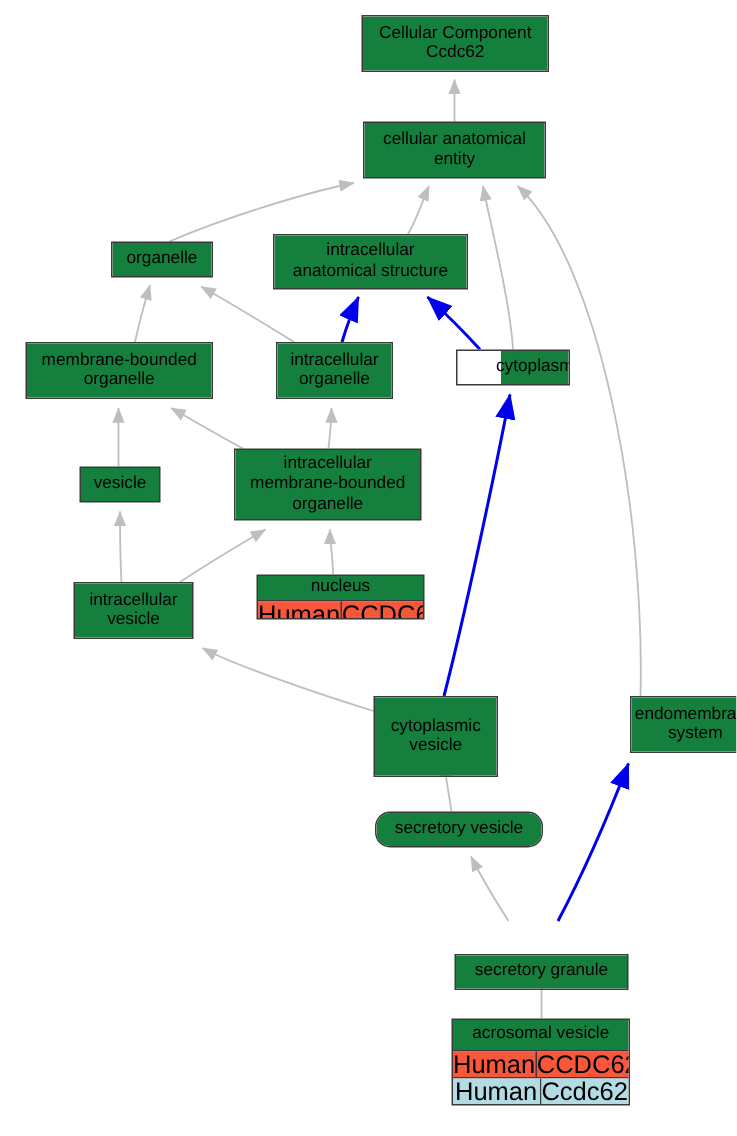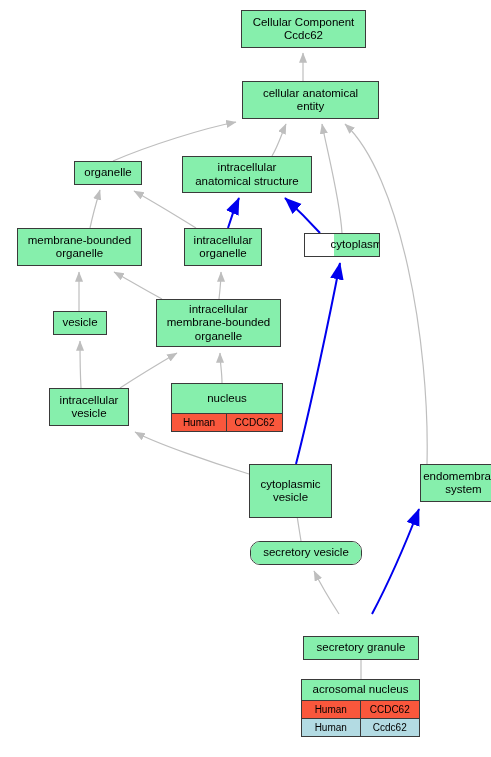--- a/index.html
+++ b/index.html
@@ -35,34 +35,34 @@
     flex: 1 1 auto;
     display: flex;
     align-items: center;
     justify-content: center;
     text-align: center;
     font-size: 11.5px;
     line-height: 13.5px;
     color: #000000;
     padding: 1px 3px;
     white-space: pre-line;
-    background: #86efac;
+    background: #15803d;
   }
   .anno-row {
     display: flex;
     flex: 0 0 auto;
     border-top: 1px solid #3a3a3a;
     height: 17px;
   }
   .anno-cell {
     flex: 1 1 50%;
     display: flex;
     align-items: center;
     justify-content: center;
-    font-size: 10px;
+    font-size: 17px;
     line-height: 13px;
     color: #000000;
     box-sizing: border-box;
   }
   .anno-cell.left {
     border-right: 1px solid #3a3a3a;
   }
   .anno-human { background: #f9573c; }
   .anno-mouse { background: #b3dbe3; }
 </style>
@@ -101,21 +101,21 @@
         <path d="M 339,614 C 330,600 320,583 314,571" fill="none" stroke="#bebebe" stroke-width="1.2" marker-end="url(#arrow-gray)"></path>
         <path d="M 372,614 C 390,580 407,540 419,509" fill="none" stroke="#0000ee" stroke-width="2" marker-end="url(#arrow-blue)"></path>
         <path d="M 361,679 C 361,665 361,654 361,644" fill="none" stroke="#bebebe" stroke-width="1.2" marker-end="url(#arrow-gray)"></path>
       </g>
   </svg>
   <div id="nodes-group">
       <div class="node" style="left: 241px; top: 10px; width: 125px; height: 38px;">
         <div class="node-title">Cellular Component
 Ccdc62</div>
       </div>
-      <div class="node" style="left: 242px; top: 81px; width: 137px; height: 38px;">
+      <div class="node" style="left: 242px; top: 81px; width: 122px; height: 38px;">
         <div class="node-title">cellular anatomical
 entity</div>
       </div>
       <div class="node" style="left: 74px; top: 161px; width: 68px; height: 24px;">
         <div class="node-title">organelle</div>
       </div>
       <div class="node" style="left: 182px; top: 156px; width: 130px; height: 37px;">
         <div class="node-title">intracellular
 anatomical structure</div>
       </div>
@@ -131,21 +131,21 @@
 organelle</div>
       </div>
       <div class="node" style="left: 53px; top: 311px; width: 54px; height: 24px;">
         <div class="node-title">vesicle</div>
       </div>
       <div class="node" style="left: 156px; top: 299px; width: 125px; height: 48px;">
         <div class="node-title">intracellular
 membrane-bounded
 organelle</div>
       </div>
-      <div class="node" style="left: 171px; top: 383px; width: 112px; height: 49px;">
+      <div class="node" style="left: 171px; top: 383px; width: 112px; height: 30px;">
         <div class="node-title">nucleus</div>
         <div class="anno-row">
           <div class="anno-cell left anno-human">Human</div>
           <div class="anno-cell anno-human">CCDC62</div>
         </div>
       </div>
       <div class="node" style="left: 49px; top: 388px; width: 80px; height: 38px;">
         <div class="node-title">intracellular
 vesicle</div>
       </div>
@@ -157,21 +157,21 @@
         <div class="node-title">endomembrane
 system</div>
       </div>
       <div class="node" style="left: 250px; top: 541px; width: 112px; height: 24px; border-radius: 10px;">
         <div class="node-title">secretory vesicle</div>
       </div>
       <div class="node" style="left: 303px; top: 636px; width: 116px; height: 24px;">
         <div class="node-title">secretory granule</div>
       </div>
       <div class="node" style="left: 301px; top: 679px; width: 119px; height: 58px;">
-        <div class="node-title">acrosomal nucleus</div>
+        <div class="node-title">acrosomal vesicle</div>
         <div class="anno-row">
           <div class="anno-cell left anno-human">Human</div>
           <div class="anno-cell anno-human">CCDC62</div>
         </div>
         <div class="anno-row">
           <div class="anno-cell left anno-mouse">Human</div>
           <div class="anno-cell anno-mouse">Ccdc62</div>
         </div>
       </div>
     </div>

